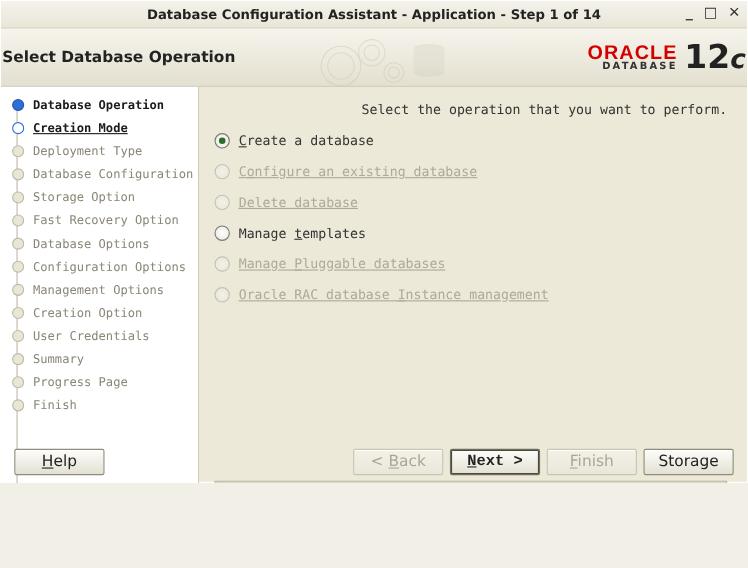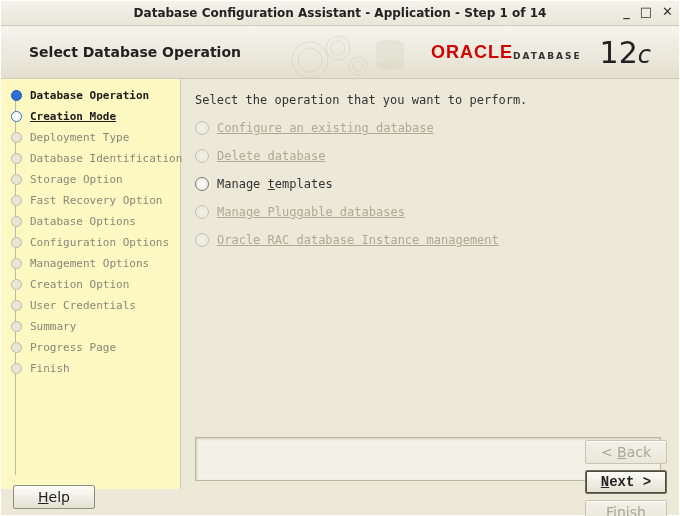--- a/index.html
+++ b/index.html
@@ -1,54 +1,54 @@
 <!DOCTYPE html>
 <html><head>
 <meta charset="utf-8">
 <style>
   html,body{margin:0;padding:0;font-family:"DejaVu Sans","Liberation Sans",sans-serif;}
   body{background:#f2f0e6;}
-  .window{width:680px;height:516px;background:#ece9d8;position:relative;border:1px solid #fff;box-sizing:border-box;color:#333;}
+  .window{width:680px;height:439px;background:#ece9d8;position:relative;border:1px solid #fff;box-sizing:border-box;color:#333;}
   .titlebar{height:24px;background:linear-gradient(#f4f2ea,#e9e6d8);display:flex;align-items:center;justify-content:center;position:relative;border-bottom:1px solid #d0cdbf;font-size:12px;font-weight:bold;color:#222;}
   .win-controls{position:absolute;right:6px;top:4px;display:flex;gap:10px;font-size:13px;color:#333;}
   .win-controls span{cursor:pointer;line-height:14px;}
-  .banner{height:52px;background:linear-gradient(#f6f4ec,#e3e0d0);border-bottom:1px solid #cfccbe;display:flex;align-items:center;justify-content:space-between;padding:0 28px;position:relative;}
+  .banner{height:52px;background:linear-gradient(#f6f4ec,#e3e0d0);border-bottom:1px solid #cfccbe;display:flex;align-items:center;justify-content:space-between;padding:0 1px;position:relative;}
   .banner-title{font-size:14px;font-weight:bold;color:#222;}
   .banner-art{position:absolute;left:50%;top:0;transform:translateX(-50%);height:52px;width:200px;opacity:.35;display:flex;align-items:flex-end;justify-content:center;}
   .logo-box{display:flex;align-items:center;gap:6px;}
   .oracle-wordmark{font-family:"Arial Black",Arial,sans-serif;font-weight:900;color:#d40000;font-size:18px;letter-spacing:1px;}
   .oracle-sub{font-size:9px;letter-spacing:2px;color:#333;font-weight:bold;}
-  .twelvec{font-size:30px;font-weight:normal;color:#222;margin-left:12px;}
+  .twelvec{font-size:30px;font-weight:bold;color:#222;}
   .twelvec i{font-style:italic;font-size:24px;}
   .body-area{display:flex;height:410px;}
-  .sidebar{width:180px;background:#fef9c3;border-right:1px solid #cfccbe;padding:10px 8px 10px 10px;font-family:"DejaVu Sans Mono","Courier New",monospace;font-size:11px;color:#8a8676;position:relative;box-sizing:border-box;}
+  .sidebar{width:180px;background:#ffffff;border-right:1px solid #cfccbe;padding:10px 8px 10px 10px;font-family:"DejaVu Sans Mono","Courier New",monospace;font-size:11px;color:#8a8676;position:relative;box-sizing:border-box;}
   .rail{position:absolute;left:14px;top:18px;bottom:14px;width:1px;background:#bdb9aa;}
   .step{display:flex;align-items:center;gap:8px;margin-bottom:8px;position:relative;z-index:1;}
   .dot{width:9px;height:9px;border-radius:50%;background:#e9e6d6;border:1px solid #bdb9aa;flex:none;}
   .step.current .dot{background:#2e6fd6;border-color:#1e55b0;}
   .step.current .lbl{color:#1a1a1a;font-weight:bold;}
   .step.pendingactive .dot{background:#fff;border-color:#2e6fd6;}
   .step.pendingactive .lbl{color:#1a1a1a;font-weight:bold;text-decoration:underline;}
   .lbl{white-space:nowrap;}
-  .main{flex:1;padding:14px 18px 8px 14px;font-family:"DejaVu Sans Mono","Courier New",monospace;font-size:12px;color:#333;position:relative;display:flex;flex-direction:column;}
+  .main{flex:1;padding:14px 18px 8px 14px;font-family:"DejaVu Sans Mono","Courier New",monospace;font-size:12px;color:#333;position:relative;display:flex;flex-direction:column;text-align:right;}
   .instr{margin-bottom:14px;}
   .radio-row{display:flex;align-items:center;gap:8px;margin-bottom:14px;color:#333;}
   .radio-row.disabled{color:#adaa97;text-decoration:underline;}
   .radio{width:12px;height:12px;border-radius:50%;border:1px solid #7a7a7a;display:flex;align-items:center;justify-content:center;flex:none;background:radial-gradient(#fff,#e8e6da);}
   .radio-row.disabled .radio{border-color:#c4c1b1;background:radial-gradient(#f3f1e7,#e8e6da);}
   .radio .sel{width:6px;height:6px;border-radius:50%;background:#2b6e2b;display:none;}
   .radio-row.selected .radio .sel{display:block;}
   .radio-label u{text-decoration:underline;}
   .log-box{margin-top:auto;height:42px;border:1px solid #bab79f;background:#f3f1e5;box-shadow:inset 1px 1px 2px rgba(0,0,0,.15);}
   .footer{position:absolute;left:0;right:0;bottom:0;height:36px;display:flex;align-items:center;justify-content:space-between;padding:0 12px;box-sizing:border-box;}
   .btn{font-size:14px;padding:3px 12px;background:linear-gradient(#fdfdf9,#e3e1d3);border:1px solid #8f8c7b;border-radius:2px;cursor:pointer;min-width:56px;text-align:center;box-shadow:0 1px 0 #fff inset;color:#222;}
   .btn.disabled{color:#a9a695;border-color:#c8c5b5;background:linear-gradient(#f3f1e7,#eae7da);cursor:default;}
   .btn.default{font-weight:bold;border-color:#6f6d5d;box-shadow:0 0 0 1px #4c4a3d inset,0 1px 0 #fff inset;font-family:Liberation Mono, monospace;}
   .btn u{text-decoration:underline;}
-  .nav-btns{display:flex;gap:6px;flex-direction:column;}
+  .nav-btns{display:flex;gap:6px;}
 </style>
 </head>
 <body>
 
 <div class="window">
   <div class="titlebar">
     <span>Database Configuration Assistant - Application - Step 1 of 14</span>
     <div class="win-controls">
       <span>_</span>
       <span>□</span>
@@ -69,21 +69,21 @@
             <circle cx="118" cy="40" r="5"></circle>
         </g>
         <g fill="#d2d0bf">
           <ellipse cx="150" cy="18" rx="14" ry="4"></ellipse>
           <rect x="136" y="18" width="28" height="22" fill="#d8d6c5"></rect>
           <ellipse cx="150" cy="40" rx="14" ry="4"></ellipse>
         </g>
       </svg>
     </div>
     <div class="logo-box">
-      <div style="display:flex;flex-direction:row;align-items:flex-end;line-height:1;">
+      <div style="display:flex;flex-direction:column;align-items:flex-end;line-height:1;">
         <span class="oracle-wordmark">ORACLE</span>
         <span class="oracle-sub">DATABASE</span>
       </div>
       <div class="twelvec"><span>12</span><i>c</i></div>
     </div>
   </div>
 
   <div class="body-area">
     <div class="sidebar">
       <div class="rail"></div>
@@ -95,21 +95,21 @@
           <div class="step pendingactive">
             <span class="dot"></span>
             <span class="lbl">Creation Mode</span>
           </div>
           <div class="step ">
             <span class="dot"></span>
             <span class="lbl">Deployment Type</span>
           </div>
           <div class="step ">
             <span class="dot"></span>
-            <span class="lbl">Database Identification</span>
+            <span class="lbl">Database Configuration</span>
           </div>
           <div class="step ">
             <span class="dot"></span>
             <span class="lbl">Storage Option</span>
           </div>
           <div class="step ">
             <span class="dot"></span>
             <span class="lbl">Fast Recovery Option</span>
           </div>
           <div class="step ">
@@ -142,20 +142,26 @@
           </div>
           <div class="step ">
             <span class="dot"></span>
             <span class="lbl">Finish</span>
           </div>
         </div>
     </div>
     <div class="main">
       <div class="instr">Select the operation that you want to perform.</div>
       <div id="opts">
+          <div class="radio-row selected">
+            <span class="radio">
+              <span class="sel"></span>
+            </span>
+            <span class="radio-label"><u>C</u>reate a database</span>
+          </div>
           <div class="radio-row disabled">
             <span class="radio"></span>
             <span class="radio-label">C<u>o</u>nfigure an existing database</span>
           </div>
           <div class="radio-row disabled">
             <span class="radio"></span>
             <span class="radio-label"><u>D</u>elete database</span>
           </div>
           <div class="radio-row">
             <span class="radio"></span>

